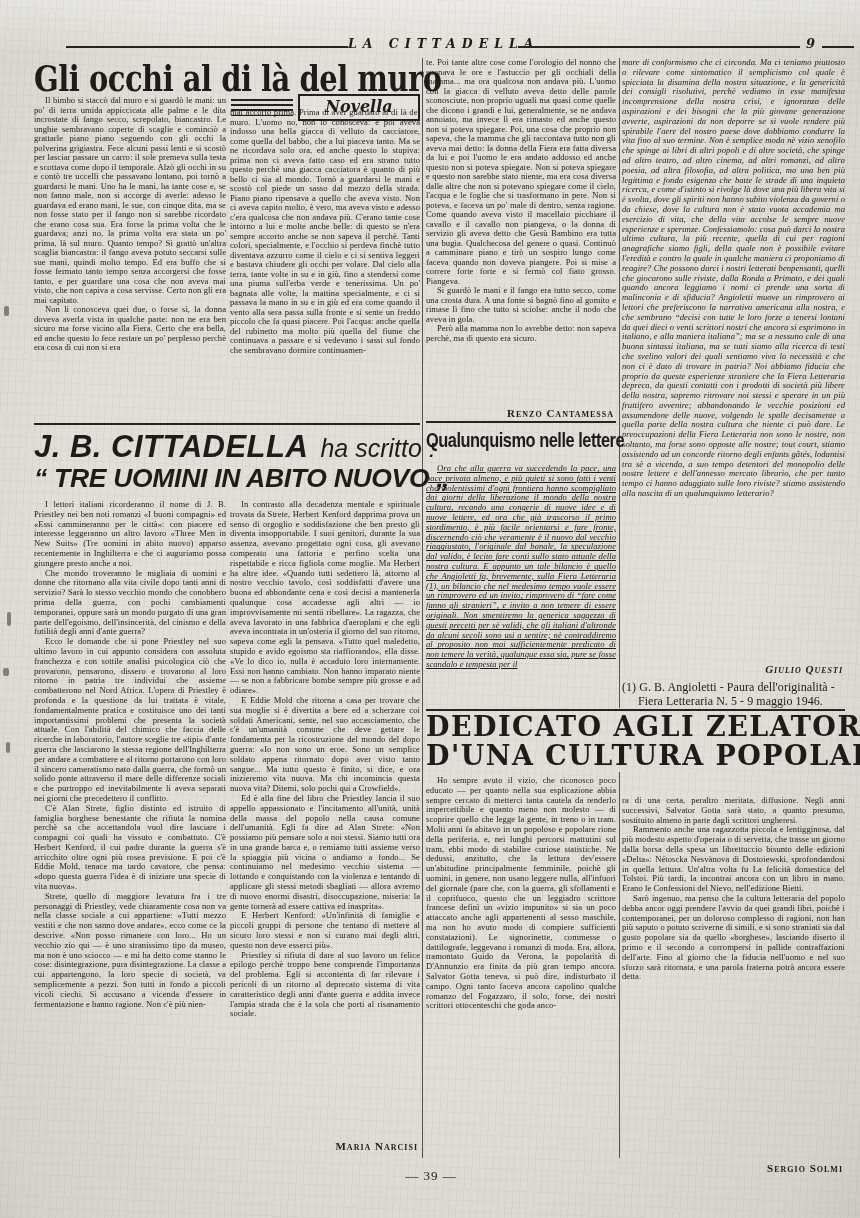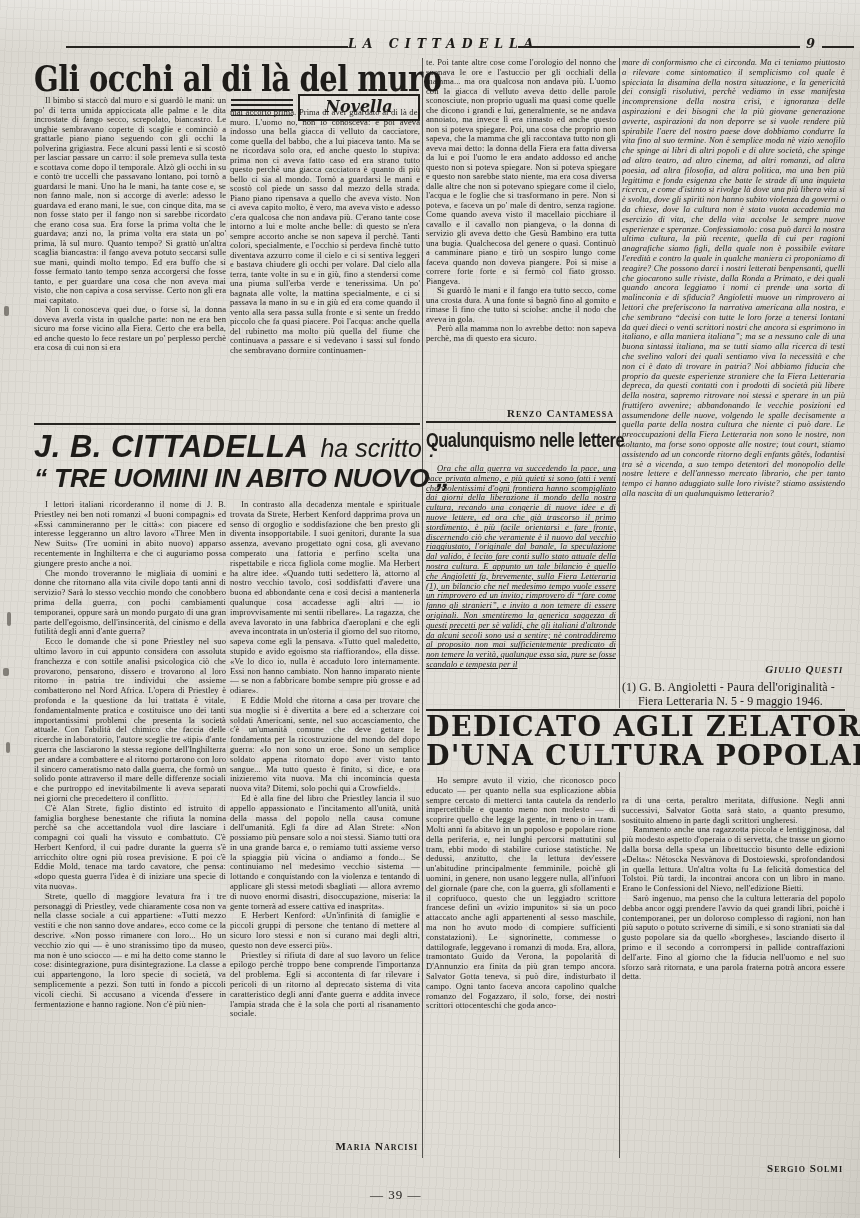--- a/index.html
+++ b/index.html
@@ -46,22 +46,22 @@
   .flow p.cont{text-indent:0;}
   .art-novella{line-height:9.5px;}
   .ital{font-style:italic;}
   .flex-col{display:flex;flex-direction:column;}
   .flex-col .body{flex:1 1 auto;min-height:0;overflow:hidden;}
   .sig{margin:1px 2px 0 0 !important;text-indent:0 !important;text-align:right;
     font-variant:small-caps;font-weight:bold;letter-spacing:1px;font-size:11px;flex:0 0 auto;}
   .footnote{flex:0 0 auto;margin-top:5px !important;font-size:12px;line-height:14px;
     font-style:normal;padding-left:16px;text-indent:-16px !important;text-align:left;}
   
-  .folio{position:absolute;left:370px;top:1168px;width:90px;text-align:left;
-    font:13px "Liberation Serif", serif;letter-spacing:1px;margin-top:19px;}
+  .folio{position:absolute;left:386px;top:1168px;width:90px;text-align:center;
+    font:13px "Liberation Serif", serif;letter-spacing:1px;}
   .smudge{position:absolute;background:#3a362f;opacity:.55;border-radius:2px;filter:blur(.4px);}
 </style>
 </head>
 <body>
 
 <div class="page">
   <div class="noise"></div>
 
   <div class="rule" style="left:66px;top:46px;width:282px;height:2px;"></div>
   <div class="masthead">LA CITTADELLA</div>

